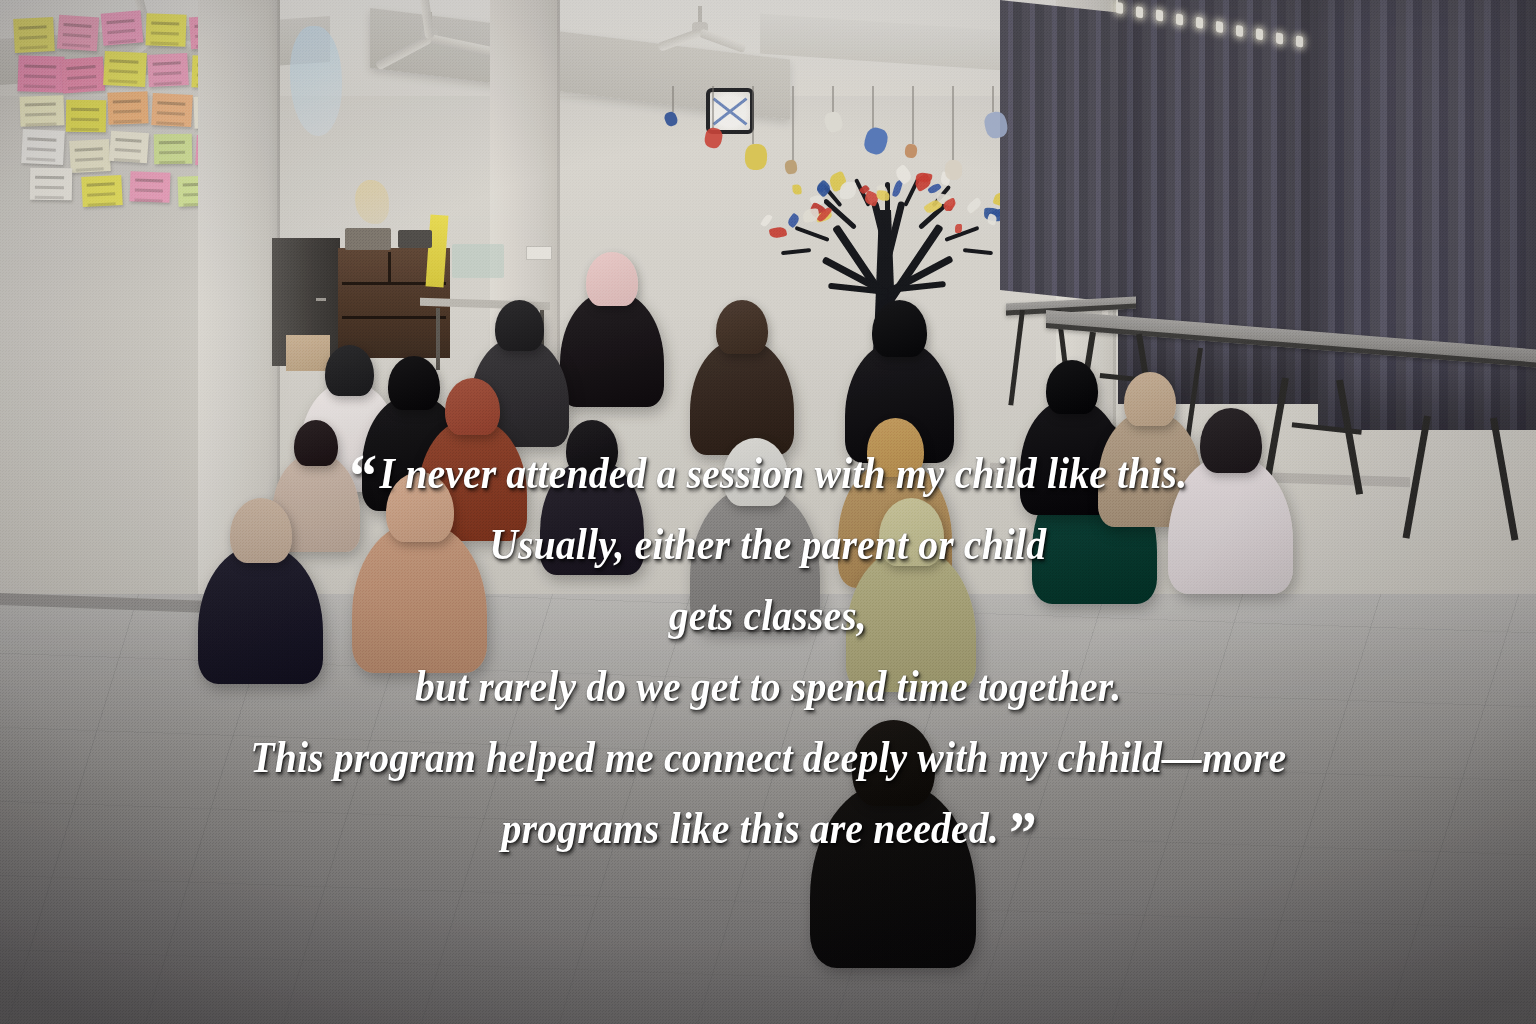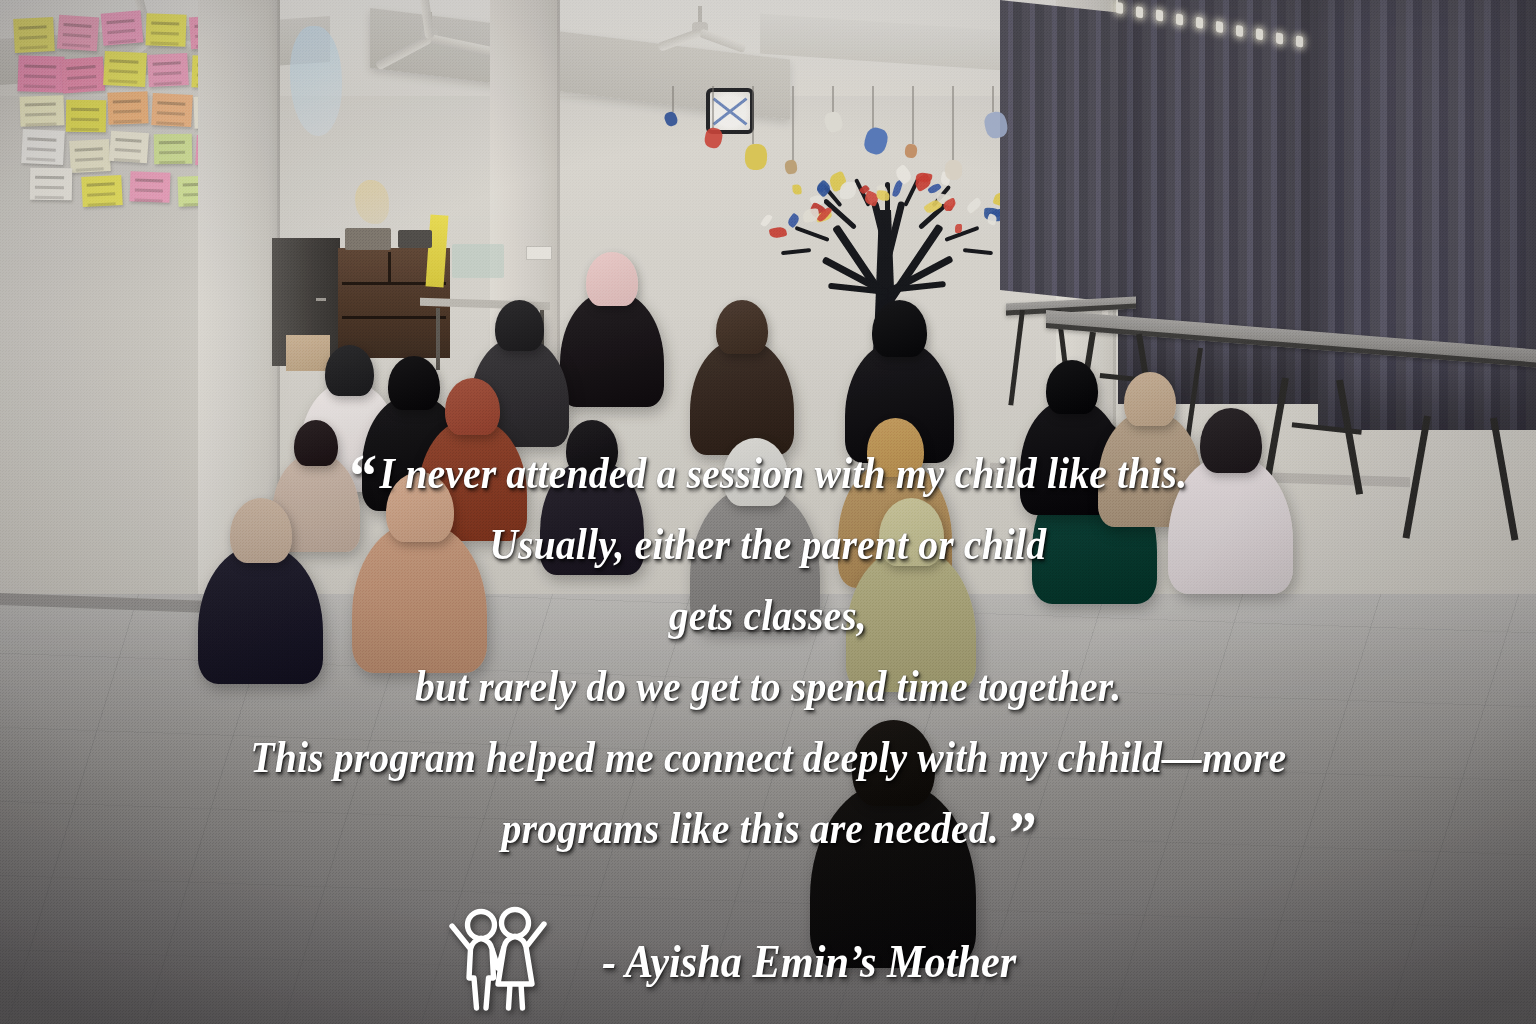--- a/index.html
+++ b/index.html
@@ -614,53 +614,16 @@
       <div class="qline">gets classes,</div>
 
       <div class="qline">but rarely do we get to spend time together.</div>
 
       <div class="qline">This program helped me connect deeply with my chhild—more</div>
 
       <div class="qline"><span>programs like this are needed.</span><span class="mark close">”</span></div>
 
     </div>
 
-    <div class="attribution">
-
-      <span class="logo">
-        <svg width="104" height="112" viewBox="0 0 104 112" fill="none" aria-hidden="true">
-          <g stroke="#ffffff" stroke-width="5.4" stroke-linecap="round" stroke-linejoin="round" fill="none">
-
-            <circle cx="35" cy="21" r="13.5"></circle>
-
-            <path d="M35 34.5
-                     C 29 36, 25.5 40, 24.5 45
-                     L 6 22
-                     M24.5 45
-                     L 23 74
-                     L 28 74
-                     L 30.5 104
-                     M35 34.5
-                     C 41 36, 45 40, 46 45
-                     L 52 64
-                     M46 45 L 47.5 74 L 42.5 74 L 40 104"></path>
-
-            <circle cx="69" cy="19" r="13.5"></circle>
-
-            <path d="M69 32.5
-                     C 75 34, 79 38, 80 43
-                     L 98 20
-                     M69 32.5
-                     C 63 34, 59 38, 58 43
-                     L 52 64
-                     M80 43 L 86 80 L 52 80 L 58 43
-                     M64 80 L 62.5 104
-                     M75 80 L 76.5 104"></path>
-          </g>
-        </svg>
-      </span>
-
-      <span class="attr-text">- Ayisha Emin’s Mother</span>
-    </div>
 
   </div>
 
 </div>
 
 </body></html>

